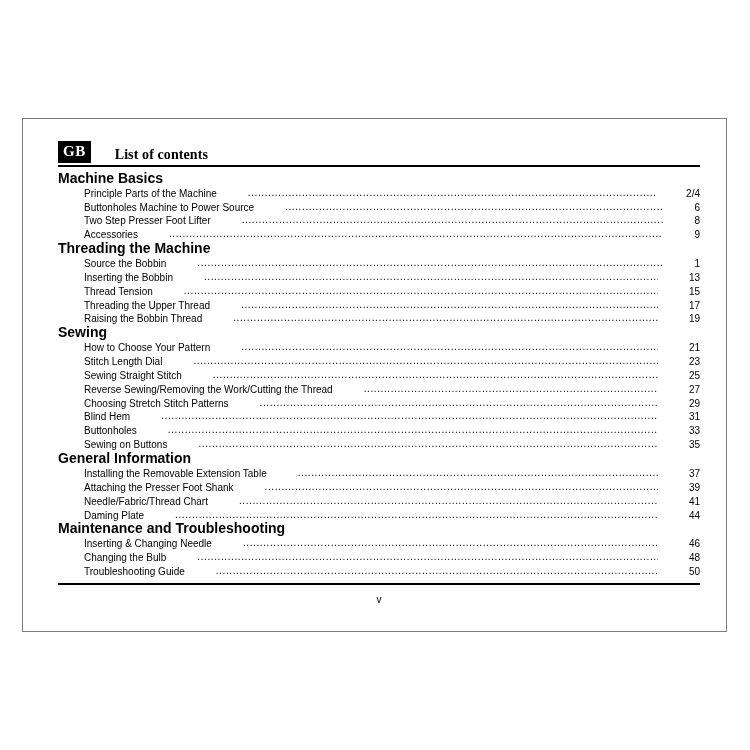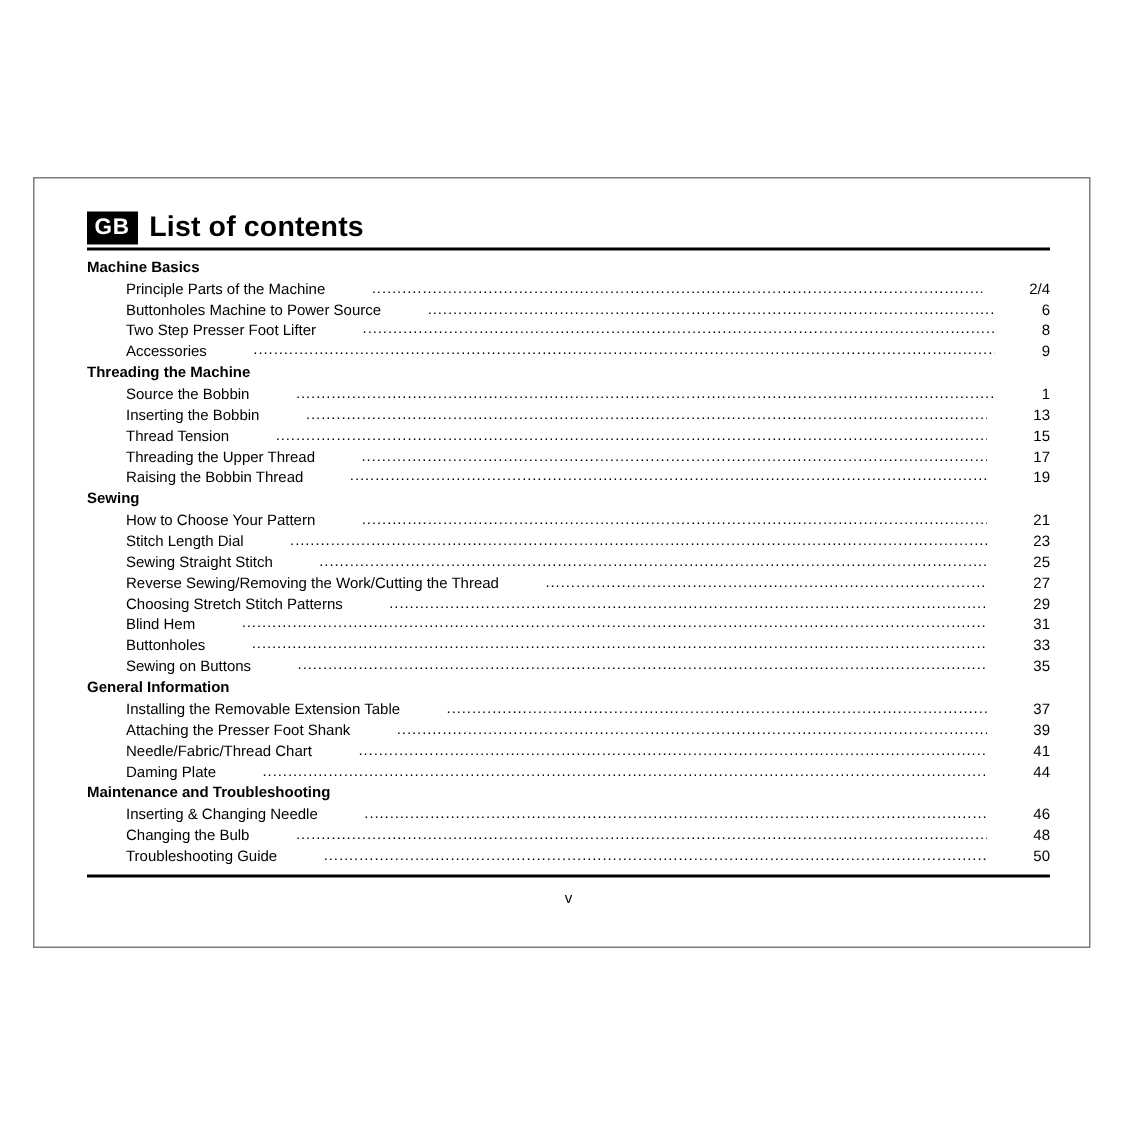--- a/index.html
+++ b/index.html
@@ -26,52 +26,53 @@
   .inner {
     position: absolute;
     left: 35px;
     top: 22px;
     right: 26px;
     bottom: 10px;
   }
   .title-row {
     display: flex;
     align-items: flex-end;
-    gap: 8px;
+    gap: 24px;
     height: 22px;
+    font-family: Liberation Serif, serif;
   }
   .gb-badge {
     background: #000000;
     color: #ffffff;
     font-weight: bold;
     font-size: 15px;
     line-height: 19px;
     padding: 1px 5px 2px 5px;
     letter-spacing: 0.5px;
   }
   .doc-title {
-    font-size: 19px;
+    font-size: 14px;
     font-weight: bold;
     color: #000000;
     letter-spacing: 0.1px;
   }
   .rule-top {
     border-bottom: 2.5px solid #000000;
     margin-top: 2px;
     margin-bottom: 3px;
   }
   .rule-bottom {
     border-bottom: 2.5px solid #000000;
     margin-top: 4px;
   }
   .toc {
     padding-top: 2px;
   }
   .section-title {
-    font-size: 10px;
+    font-size: 14px;
     font-weight: bold;
     color: #000000;
     margin: 0 0 1px 0;
     line-height: 13.6px;
   }
   .entry {
     display: flex;
     align-items: baseline;
     font-size: 10px;
     color: #000000;

